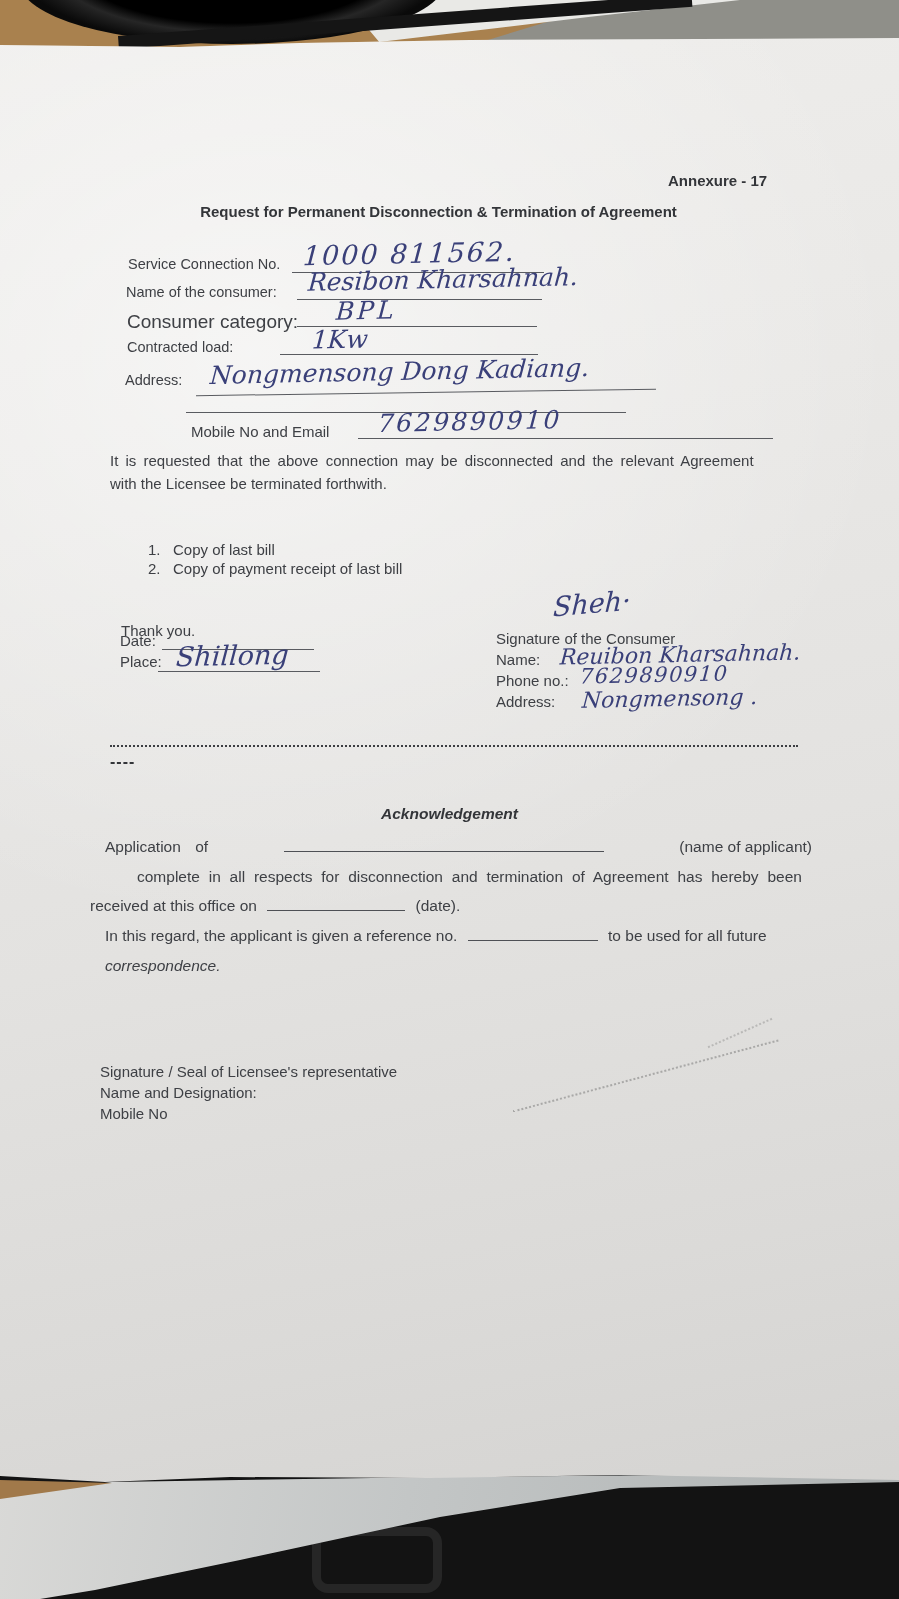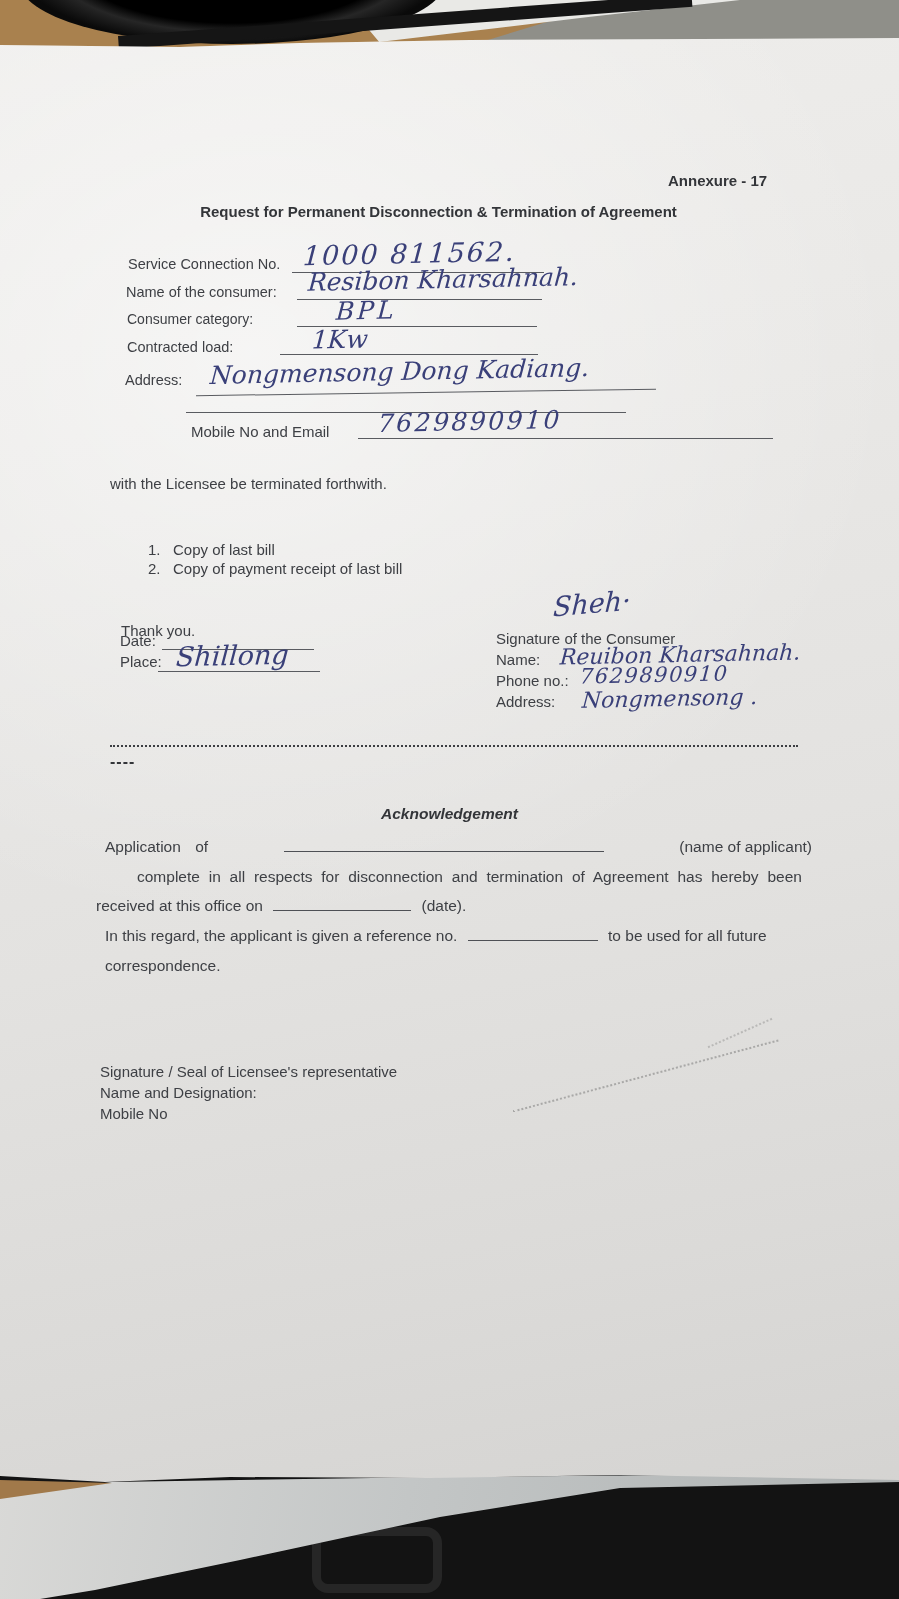--- a/index.html
+++ b/index.html
@@ -68,37 +68,38 @@
     <div class="t b" style="left:0;right:0;top:203px;text-align:center;padding-right:22px;">Request for Permanent Disconnection &amp; Termination of Agreement</div>
 
     <div class="t" style="left:128px;top:256px;font-size:14.5px;">Service Connection No.</div>
     <div class="line" style="left:292px;top:272px;width:252px;"></div>
     <div class="hw" style="left:303px;top:238px;font-size:27px;letter-spacing:2px;">1000 811562.</div>
 
     <div class="t" style="left:126px;top:284px;font-size:14.5px;">Name of the consumer:</div>
     <div class="line" style="left:297px;top:299px;width:245px;"></div>
     <div class="hw" style="left:308px;top:265px;font-size:25px;">Resibon Kharsahnah.</div>
 
-    <div class="t" style="left:127px;top:311px;font-size:14px;">Consumer category:</div>
+    <div class="t" style="left:127px;top:311px;font-size:19px;">Consumer category:</div>
     <div class="line" style="left:297px;top:326px;width:240px;"></div>
     <div class="hw" style="left:336px;top:296px;font-size:25px;letter-spacing:3px;">BPL</div>
 
     <div class="t" style="left:127px;top:339px;font-size:14.5px;">Contracted load:</div>
     <div class="line" style="left:280px;top:354px;width:258px;"></div>
     <div class="hw" style="left:312px;top:325px;font-size:25px;">1Kw</div>
 
     <div class="t" style="left:125px;top:372px;font-size:14.5px;">Address:</div>
     <div class="line" style="left:196px;top:392px;width:460px;transform:rotate(-0.8deg);"></div>
     <div class="hw" style="left:210px;top:357px;font-size:25px;">Nongmensong  Dong Kadiang.</div>
     <div class="line" style="left:186px;top:412px;width:440px;"></div>
 
     <div class="t" style="left:191px;top:423px;">Mobile No and Email</div>
     <div class="line" style="left:358px;top:438px;width:415px;"></div>
     <div class="hw" style="left:378px;top:407px;font-size:25px;letter-spacing:2.5px;">7629890910</div>
 
+    <div class="t" style="left:110px;top:452px;word-spacing:3px;">It is requested that the above connection may be disconnected and the relevant Agreement</div>
     <div class="t" style="left:110px;top:475px;">with the Licensee be terminated forthwith.</div>
 
     <div class="t" style="left:148px;top:541px;">
       <span>1.</span>&nbsp;&nbsp;
       <span>Copy of last bill</span>
     </div>
     <div class="t" style="left:148px;top:560px;">
       <span>2.</span>&nbsp;&nbsp;
       <span>Copy of payment receipt of last bill</span>
     </div>
@@ -124,31 +125,31 @@
     <div class="t b" style="left:110px;top:753px;font-size:16px;letter-spacing:1px;">----</div>
 
     <div class="t b" style="left:0;right:0;top:805px;text-align:center;font-size:15.5px;font-style:italic;">Acknowledgement</div>
 
     <div class="ackline flexrow" style="left:105px;top:838px;width:707px;">
       <span style="word-spacing:10px;">Application  of</span>
       <span class="blank" style="width:320px;margin:0 10px;"></span>
       <span>(name  of  applicant)</span>
     </div>
     <div class="ackline" style="left:105px;top:868px;word-spacing:4.5px;margin-left:32px;">complete in all respects for disconnection and termination of Agreement has hereby been</div>
-    <div class="ackline" style="left:96px;top:897px;">
+    <div class="ackline" style="left:90px;top:897px;">
       <span>received at this office on</span>
       <span class="blank" style="width:138px;margin:0 6px;"></span>
       <span>(date).</span>
     </div>
     <div class="ackline" style="left:105px;top:927px;">
       <span>In this regard, the applicant is given a reference no.</span>
       <span class="blank" style="width:130px;margin:0 6px;"></span>
       <span>to be used for all future</span>
     </div>
-    <div class="ackline" style="left:105px;top:957px;">correspondence.</div>
+    <div class="ackline" style="left:105px;top:957px;font-style:italic;">correspondence.</div>
 
     <div class="t" style="left:100px;top:1063px;">Signature / Seal of Licensee's representative</div>
     <div class="t" style="left:100px;top:1084px;">Name and Designation:</div>
     <div class="t" style="left:100px;top:1105px;text-align:center;">Mobile No</div>
 
     <div class="scribble-trail" style="left:508px;top:1075px;width:275px;transform:rotate(-15deg);"></div>
     <div class="scribble-trail" style="left:705px;top:1032px;width:70px;transform:rotate(-24deg);opacity:.7;"></div>
   </div>
 </div>
 

